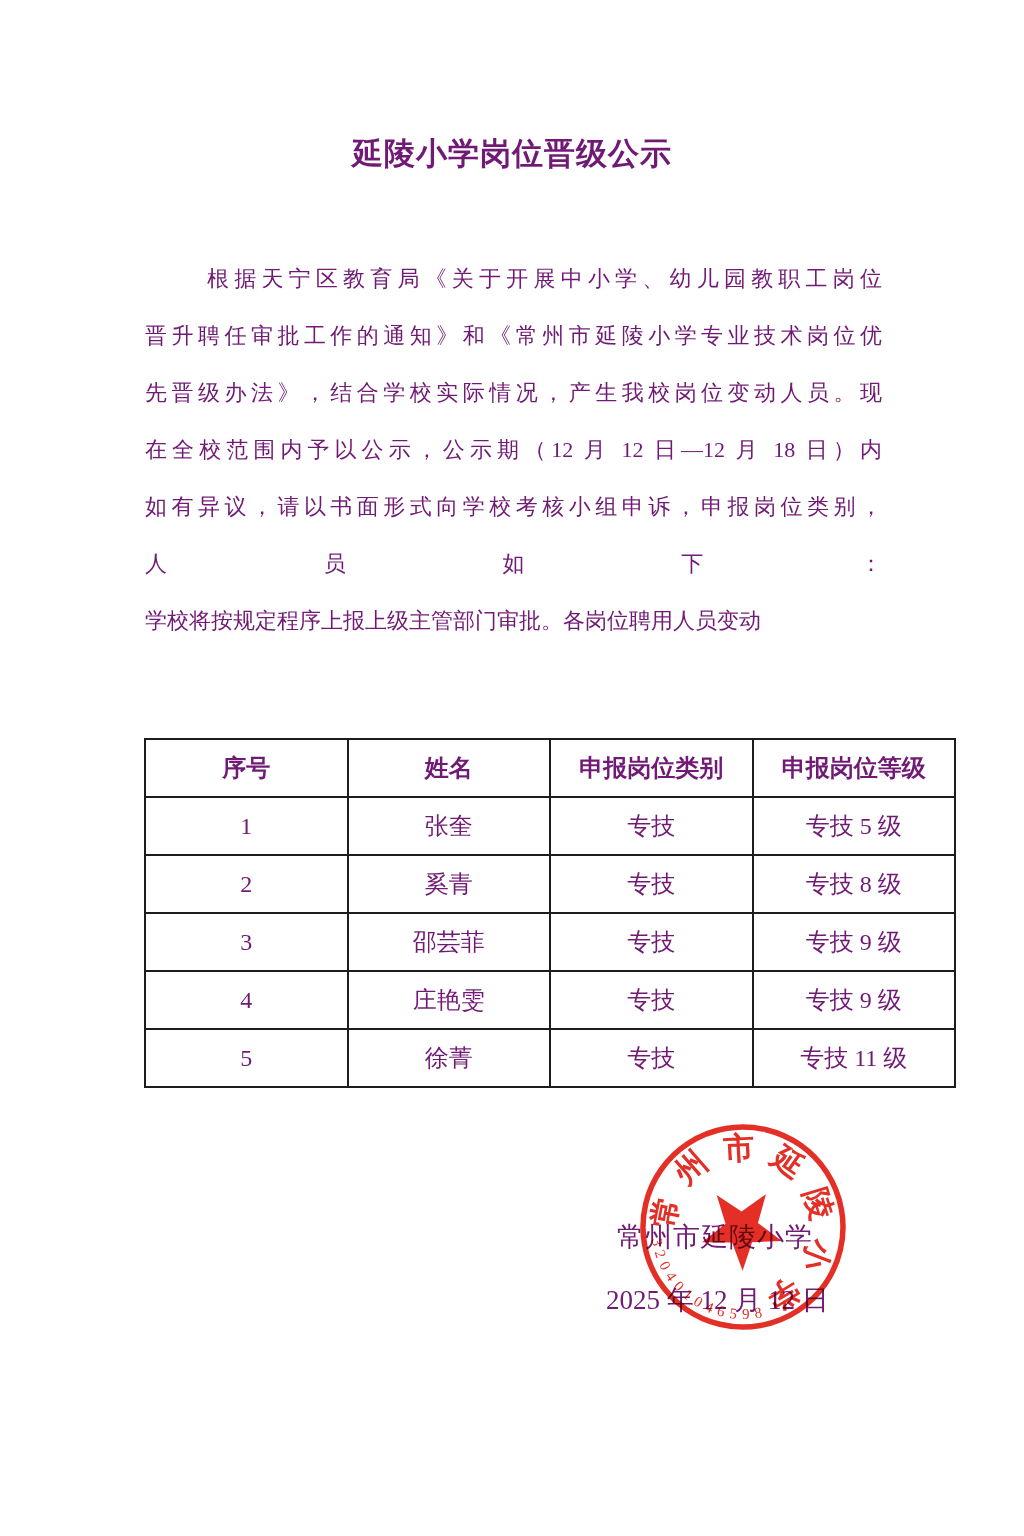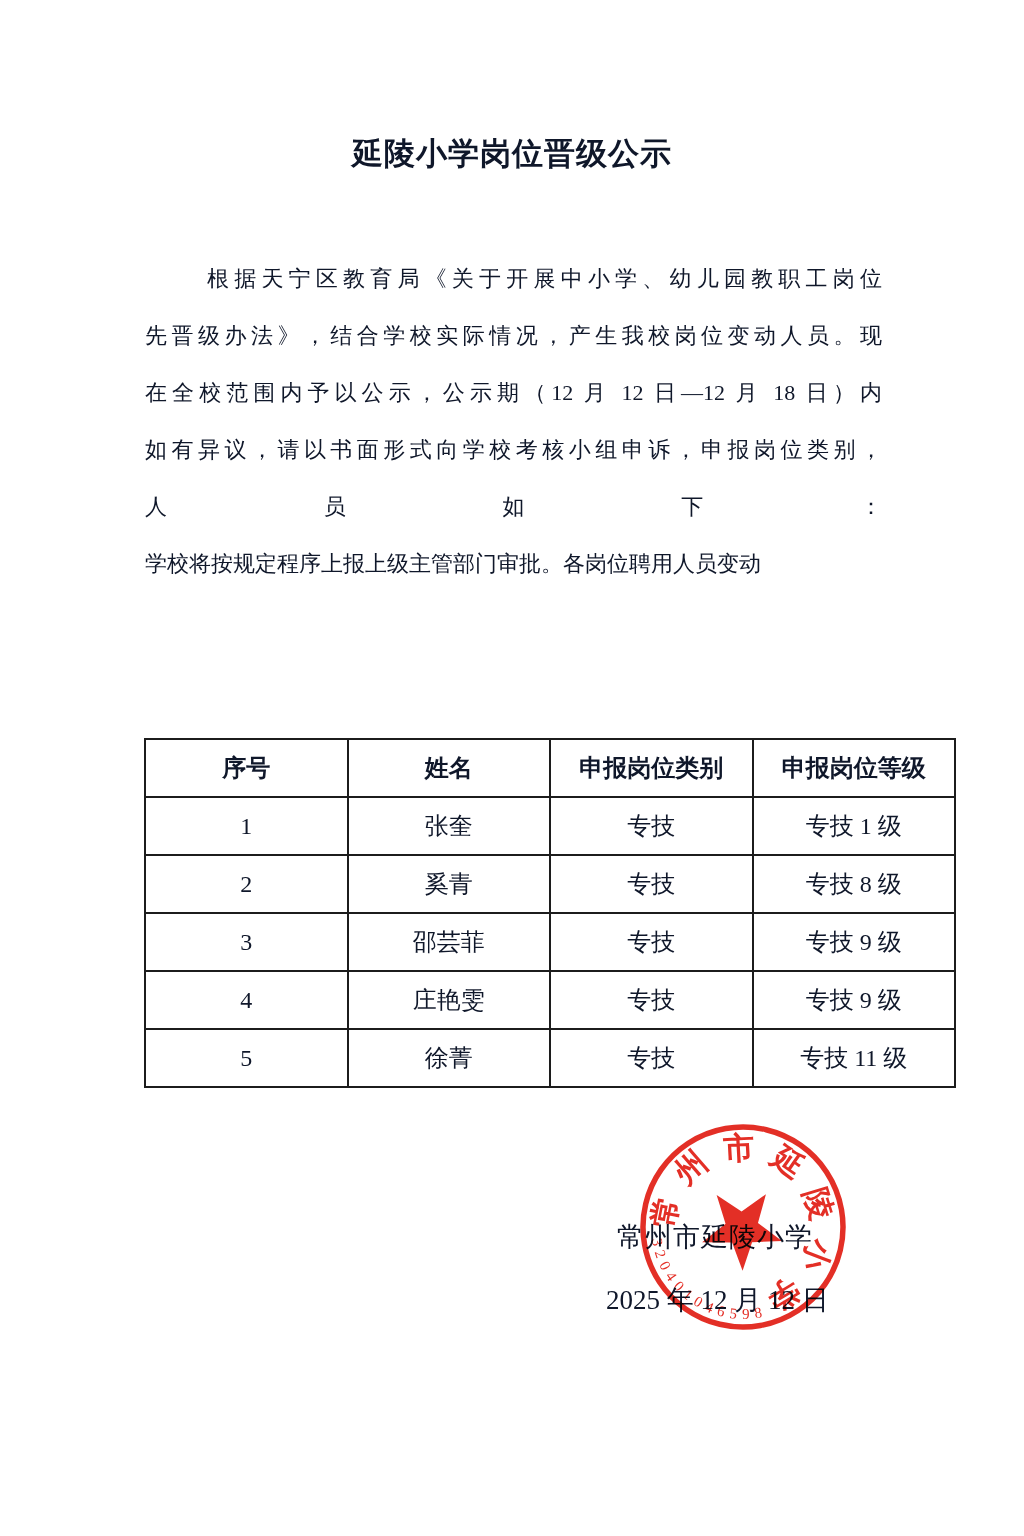--- a/index.html
+++ b/index.html
@@ -4,21 +4,21 @@
 <style>
   html, body { margin: 0; padding: 0; background: #e8e8e8; }
   .page {
     position: relative;
     width: 1024px;
     height: 1536px;
     margin: 0 auto;
     background: #ffffff;
     overflow: hidden;
     font-family: "Liberation Serif", "DejaVu Serif", serif;
-    color: #0f172a;
+    color: #701a75;
   }
   .notice-title {
     position: absolute;
     top: 133px;
     left: 0;
     width: 100%;
     text-align: center;
     font-size: 31px;
     font-weight: 700;
     letter-spacing: 1px;
@@ -86,20 +86,21 @@
 </style>
 </head>
 <body>
 
 <div class="page">
 
   <h1 class="notice-title">延陵小学岗位晋级公示</h1>
 
   <div class="notice-body">
       <div class="para-line">根据天宁区教育局《关于开展中小学、幼儿园教职工岗位</div>
+      <div class="para-line">晋升聘任审批工作的通知》和《常州市延陵小学专业技术岗位优</div>
       <div class="para-line">先晋级办法》，结合学校实际情况，产生我校岗位变动人员。现</div>
       <div class="para-line">在全校范围内予以公示，公示期（12 月 12 日—12 月 18 日）内</div>
       <div class="para-line">如有异议，请以书面形式向学校考核小组申诉，申报岗位类别，</div>
       <div class="para-line">人员如下：</div>
       <div class="para-line">学校将按规定程序上报上级主管部门审批。各岗位聘用人员变动</div>
     </div>
 
   <table class="promotion-table">
     <thead>
       <tr>
@@ -107,21 +108,21 @@
           <th>姓名</th>
           <th>申报岗位类别</th>
           <th>申报岗位等级</th>
         </tr>
     </thead>
     <tbody>
         <tr>
           <td>1</td>
           <td>张奎</td>
           <td>专技</td>
-          <td>专技 1 级</td>
+          <td>专技 5 级</td>
         </tr>
         <tr>
           <td>2</td>
           <td>奚青</td>
           <td>专技</td>
           <td>专技 8 级</td>
         </tr>
         <tr>
           <td>3</td>
           <td>邵芸菲</td>

